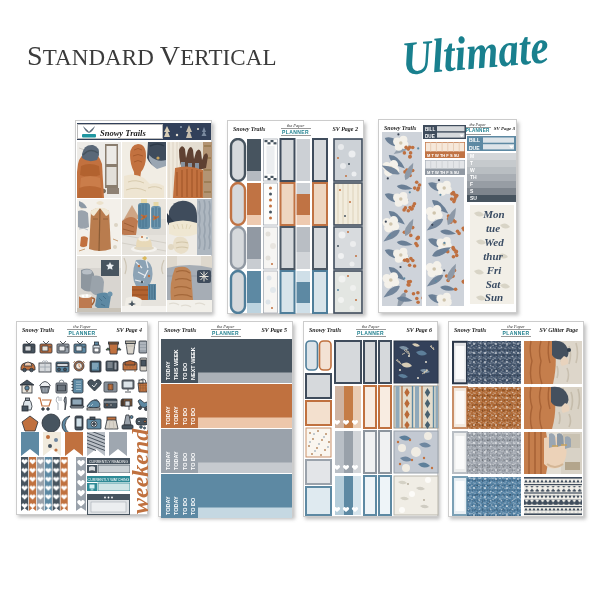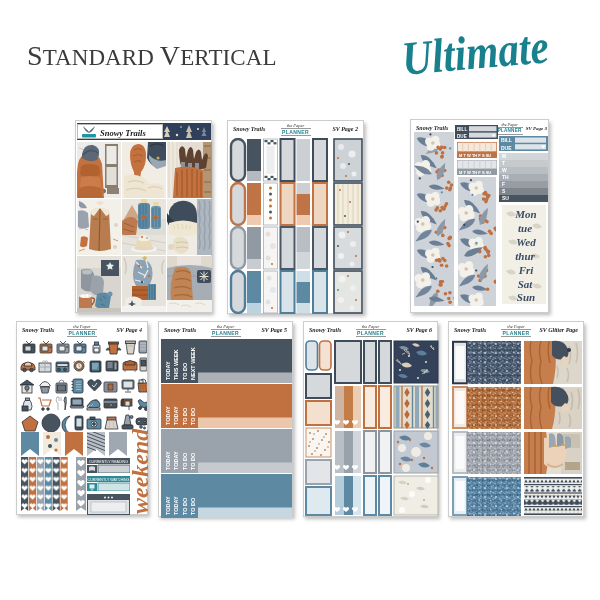--- a/index.html
+++ b/index.html
@@ -300,21 +300,21 @@
     <circle cx="114" cy="141" r="3.5" fill="#f2f3f1"></circle>
       <circle cx="125" cy="150" r="3" fill="#eff0ee"></circle>
     <circle cx="113" cy="162" r="3" fill="#f2f3f1"></circle>
       <circle cx="124" cy="170" r="2.5" fill="#eff0ee"></circle>
     <circle cx="120" cy="138" r="1" fill="#c2713f"></circle>
       <circle cx="110" cy="152" r="1" fill="#5d89a3"></circle>
     <circle cx="128" cy="162" r="1" fill="#c2713f"></circle>
   </svg>
 </div>
 
-<div class="sheet" id="s3" style="left:378px; top:119px; width:139px; height:194px;margin-left:32px;">
+<div class="sheet" id="s3" style="left:378px; top:119px; width:139px; height:194px;">
 
   <div class="hdr">
     <div class="st">Snowy Trails</div>
     <div class="logo" style="left:72%; width:26px;">
         <div class="tp" style="font-size:4.2px;">the Paper</div>
         <div class="pl" style="font-size:4.6px; letter-spacing:0.2px;">PLANNER</div>
       </div>
     <div class="pg" style="font-size:5px; top:6px; right:1px;">SV Page 3</div>
   </div>
 

